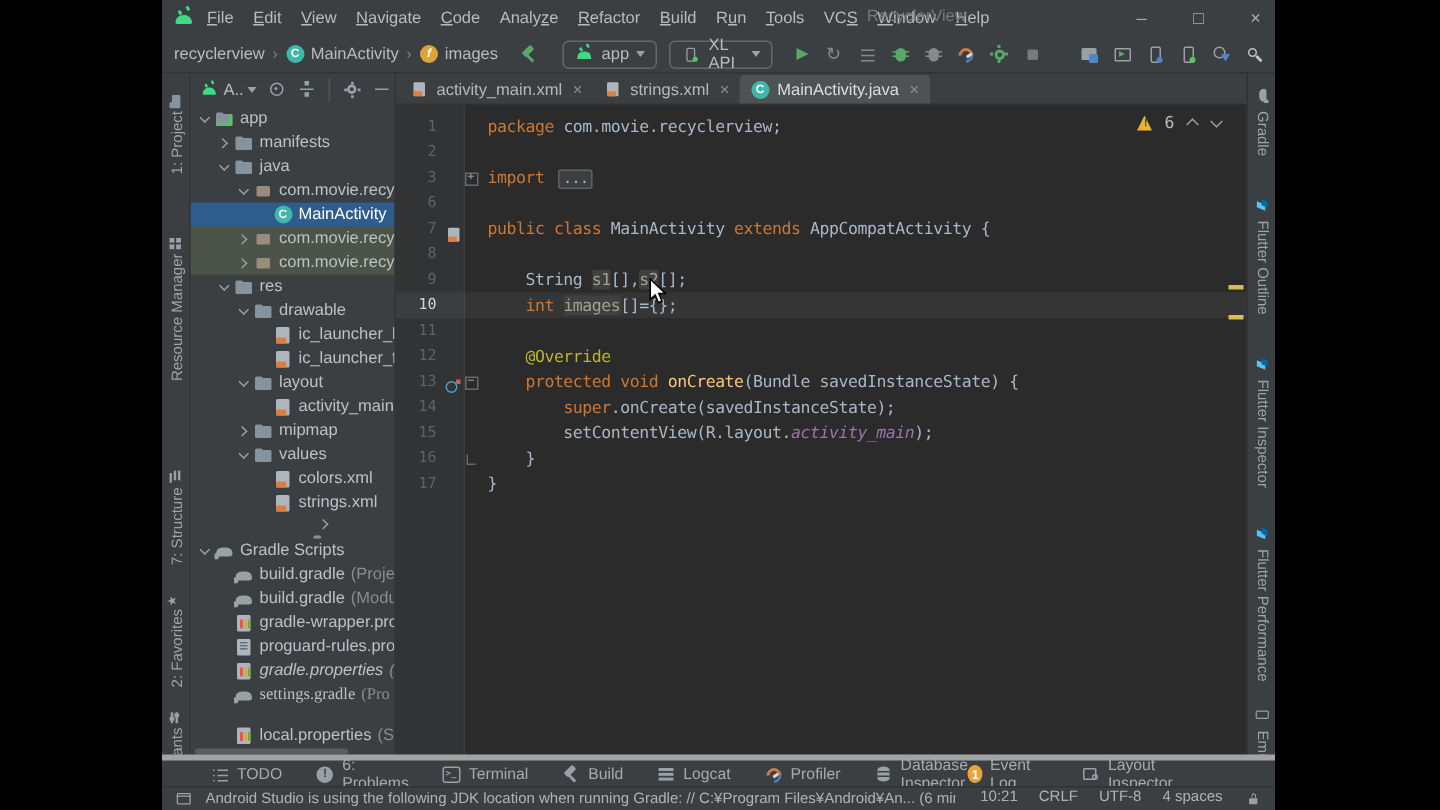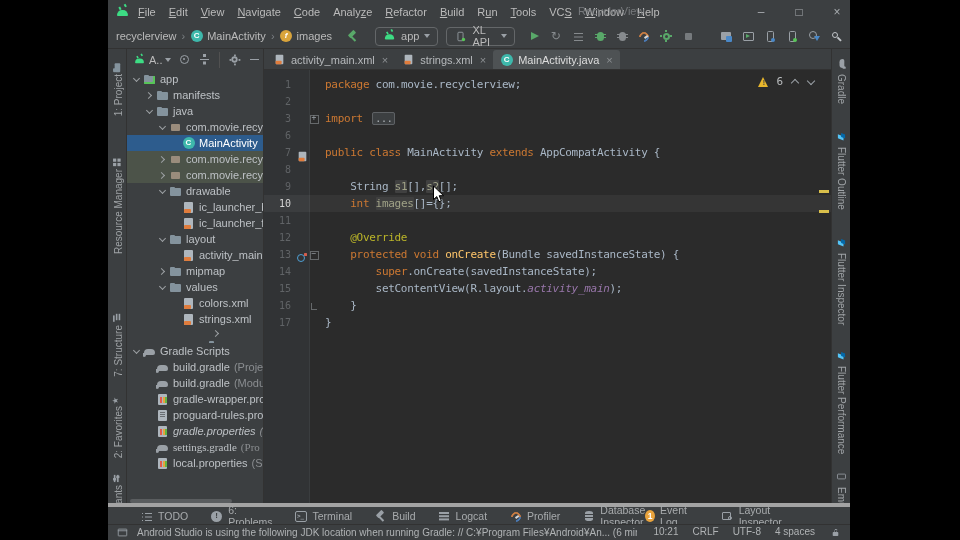--- a/index.html
+++ b/index.html
@@ -358,20 +358,25 @@
             <div class="tree-row tinted" style="padding-left: 30px;">
               <span class="tr-arrow col"></span>
               <span class="ic ic-package tr-icon"></span>
               <span class="tr-label">com.movie.recyclerview</span>
             </div>
             <div class="tree-row tinted" style="padding-left: 30px;">
               <span class="tr-arrow col"></span>
               <span class="ic ic-package tr-icon"></span>
               <span class="tr-label">com.movie.recyclerview</span>
             </div>
+            <div class="tree-row" style="padding-left: 17px;">
+              <span class="tr-arrow exp"></span>
+              <span class="ic ic-folder tr-icon"></span>
+              <span class="tr-label">res</span>
+            </div>
             <div class="tree-row" style="padding-left: 30px;">
               <span class="tr-arrow exp"></span>
               <span class="ic ic-folder tr-icon"></span>
               <span class="tr-label">drawable</span>
             </div>
             <div class="tree-row" style="padding-left: 43px;">
               <span class="tr-arrow "></span>
               <span class="ic ic-xml tr-icon"></span>
               <span class="tr-label">ic_launcher_backgrou</span>
             </div>
@@ -448,21 +453,21 @@
               <span class="ic ic-props tr-icon"></span>
               <span class="tr-label">gradle.properties</span>
               <span class="tr-suffix">(P</span>
             </div>
             <div class="tree-row" style="padding-left: 17px; font-family: Liberation Serif, serif;">
               <span class="tr-arrow "></span>
               <span class="ic ic-gradle tr-icon"></span>
               <span class="tr-label">settings.gradle</span>
               <span class="tr-suffix">(Pro</span>
             </div>
-            <div class="tree-row" style="padding-left: 17px;">
+            <div class="tree-row" style="padding-left: 17px; margin-top: 11px;">
               <span class="tr-arrow "></span>
               <span class="ic ic-props tr-icon"></span>
               <span class="tr-label">local.properties</span>
               <span class="tr-suffix">(SD</span>
             </div>
           </div>
         <div class="hscroll"></div>
       </div>
 
       <div class="editor-col">

